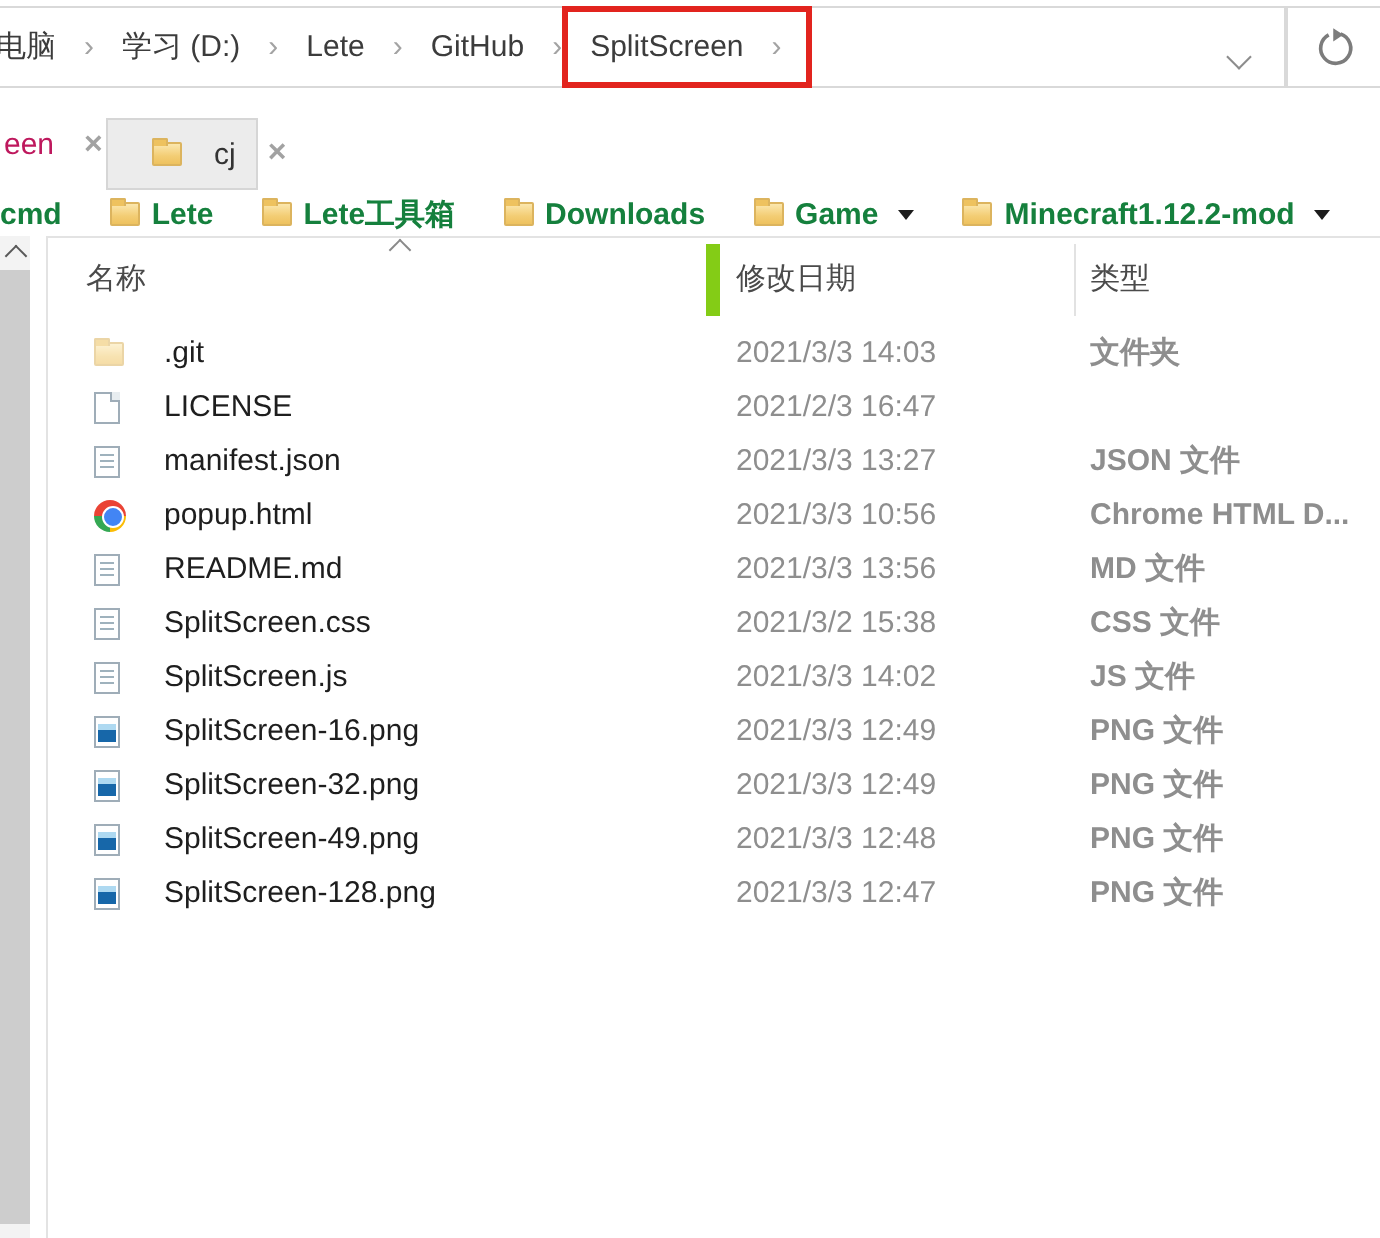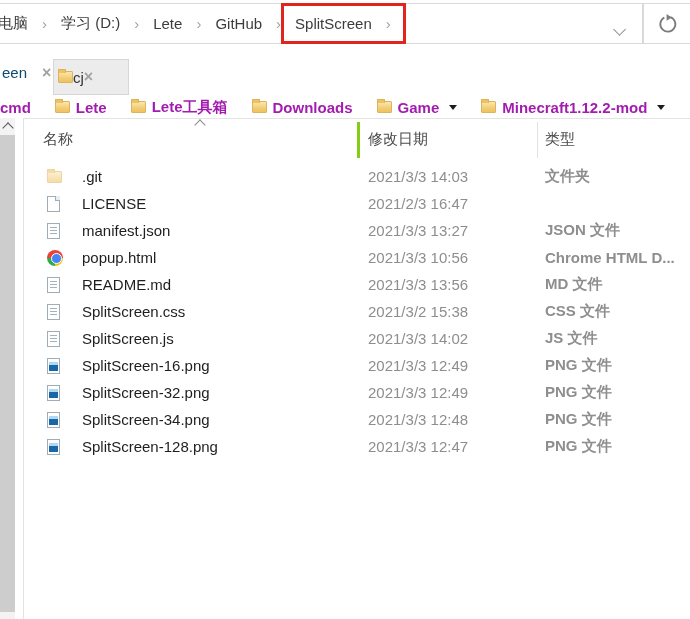--- a/index.html
+++ b/index.html
@@ -29,33 +29,33 @@
     position:absolute; left:643px; top:3px; width:50px; height:41px;
     border:1px solid #d9d9d9; background:#fff;
     display:flex; align-items:center; justify-content:center;
   }
 
   
   .tab-active {
     position:absolute; left:2px; top:64px; display:flex; align-items:center; gap:15px;
     font-size:15px;
   }
-  .tab-active .tab-label { color:#0c4a6e; }
+  .tab-active .tab-label { color:#be185d; }
   .tab-close { color:#a2a2a2; font-weight:bold; font-size:16px; line-height:1; cursor:default; }
   .tab-inactive {
     position:absolute; left:53px; top:59px; width:76px; height:36px;
     background:#ececec; border:1px solid #d6d6d6;
-    display:flex; align-items:center; padding:0 4px; gap:0; font-size:15px; color:#333;
+    display:flex; align-items:center; padding:0 22px; gap:16px; font-size:15px; color:#333;
   }
 
   
   .bookmarks {
     position:absolute; left:0; top:95px; height:24px; width:690px;
     display:flex; align-items:center; gap:24px;
-    font-weight:bold; font-size:15px; color:#a21caf; white-space:nowrap;
+    font-weight:bold; font-size:15px; color:#15803d; white-space:nowrap;
   }
   .bookmark { display:flex; align-items:center; gap:6px; cursor:default; }
   .bm-caret { width:0; height:0; border-left:4px solid transparent; border-right:4px solid transparent; border-top:5px solid #1c1c1c; margin-left:4px; }
 
   
   .icon-folder, .icon-folder-hidden, .folder-glyph {
     width:15px; height:12px; border-radius:1px; position:relative; flex:none;
     background:linear-gradient(180deg,#fbe7ae 0%,#f3cd74 60%,#eec25f 100%);
     border:1px solid #dcb45e;
   }
@@ -99,21 +99,21 @@
   
   .pane-topline { position:absolute; left:23px; right:0; top:118px; height:1px; background:#e3e3e3; }
   .pane-vline  { position:absolute; left:23px; top:118px; width:1px; bottom:0; background:#e3e3e3; }
   .list-pane { position:absolute; left:24px; top:119px; right:0; bottom:0; background:#fff; }
 
   .list-header {
     display:grid; grid-template-columns:336px 178px 1fr; height:41px;
     align-items:center; font-size:15px; color:#4a4a4a; position:relative;
   }
   .list-header .hcell { height:36px; display:flex; align-items:center; }
-  .hcell.h-name { padding-left:19px; border-right:3px solid #84cc16; }
+  .hcell.h-name { padding-left:19px; border-right:7px solid #84cc16; }
   .hcell.h-date { padding-left:8px;  border-right:1px solid #e2e2e2; }
   .hcell.h-type { padding-left:7px; }
   .sort-indicator { position:absolute; left:172px; top:2px; width:8px; height:8px;
     border-top:1px solid #8a8a8a; border-left:1px solid #8a8a8a; transform:rotate(45deg); }
 
   .list-rows { margin-top:3px; }
   .row { display:grid; grid-template-columns:336px 178px 1fr; height:27px; align-items:center; font-size:15px; }
   .cell-name { display:flex; align-items:center; padding-left:23px; gap:18px; color:#1e1e1e; }
   .cell-name .icon-wrap { width:17px; display:flex; justify-content:flex-start; }
   .cell-date { padding-left:8px; color:#8e8e8e; }
@@ -321,21 +321,21 @@
     </div>
     <div class="cell-date">2021/3/3 12:49</div>
     <div class="cell-type">PNG 文件</div>
   </div>
 
   <div class="row">
     <div class="cell-name">
       <span class="icon-wrap">
             <span class="icon-image"></span>
           </span>
-      <span>SplitScreen-34.png</span>
+      <span>SplitScreen-49.png</span>
     </div>
     <div class="cell-date">2021/3/3 12:48</div>
     <div class="cell-type">PNG 文件</div>
   </div>
 
   <div class="row">
     <div class="cell-name">
       <span class="icon-wrap">
             <span class="icon-image"></span>
           </span>

